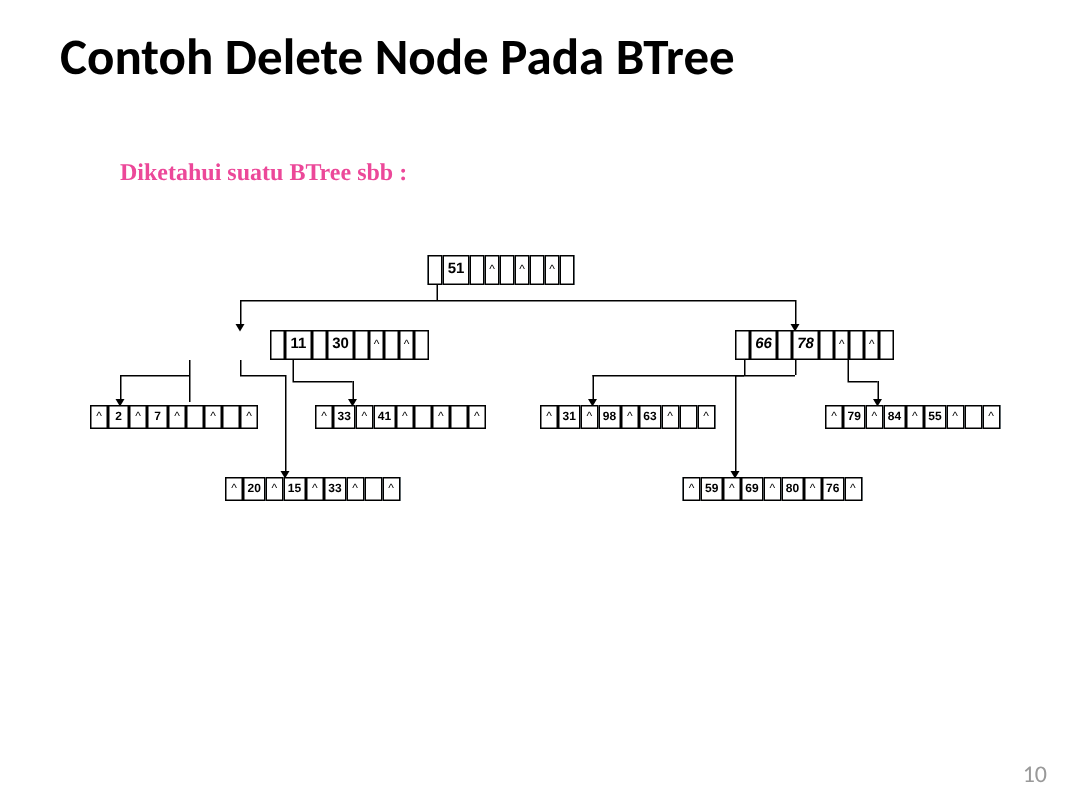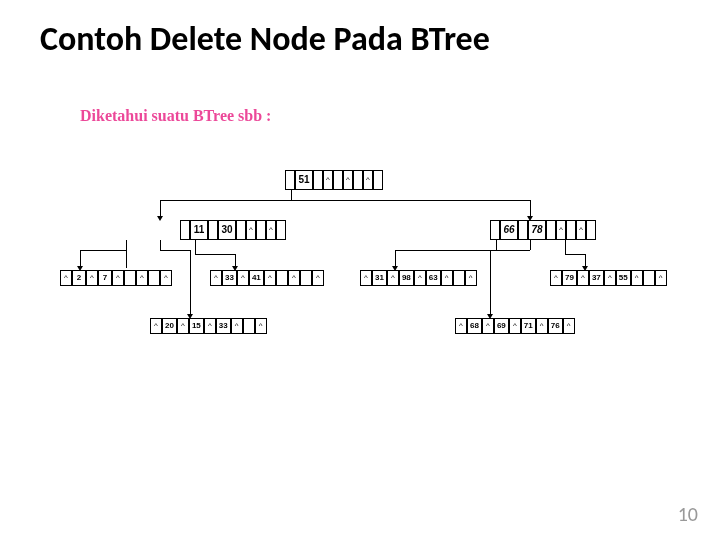--- a/index.html
+++ b/index.html
@@ -21,21 +21,21 @@
     font-size: 16px;
     font-weight: bold;
     margin: 48px 0 0 80px;
     color: #ec4899;
     font-family: Liberation Serif, serif;
   }
   .pagenum {
     position: absolute;
     bottom: 14px;
     right: 22px;
-    font-size: 20px;
+    font-size: 16px;
     color: #999;
   }
   .tree {
     position: absolute;
     left: 60px;
     top: 170px;
     width: 620px;
     height: 240px;
     font-family: Arial, sans-serif;
   }
@@ -186,21 +186,21 @@
     <span class="cell key">63</span>
     <span class="cell ptr">^</span>
     <span class="cell ptr"></span>
     <span class="cell ptr">^</span>
   </div>
 
   <div class="node sm" style="left:490px; top:100px;">
     <span class="cell ptr">^</span>
     <span class="cell key">79</span>
     <span class="cell ptr">^</span>
-    <span class="cell key">37</span>
+    <span class="cell key">84</span>
     <span class="cell ptr">^</span>
     <span class="cell key">55</span>
     <span class="cell ptr">^</span>
     <span class="cell ptr"></span>
     <span class="cell ptr">^</span>
   </div>
 
   <div class="node sm" style="left:90px; top:148px;">
     <span class="cell ptr">^</span>
     <span class="cell key">20</span>
@@ -208,25 +208,25 @@
     <span class="cell key">15</span>
     <span class="cell ptr">^</span>
     <span class="cell key">33</span>
     <span class="cell ptr">^</span>
     <span class="cell ptr"></span>
     <span class="cell ptr">^</span>
   </div>
 
   <div class="node sm" style="left:395px; top:148px;">
     <span class="cell ptr">^</span>
-    <span class="cell key">68</span>
+    <span class="cell key">59</span>
     <span class="cell ptr">^</span>
     <span class="cell key">69</span>
     <span class="cell ptr">^</span>
-    <span class="cell key">71</span>
+    <span class="cell key">80</span>
     <span class="cell ptr">^</span>
     <span class="cell key">76</span>
     <span class="cell ptr">^</span>
   </div>
 
 </div>
 
 <div class="pagenum">10</div>
 
 </body></html>

